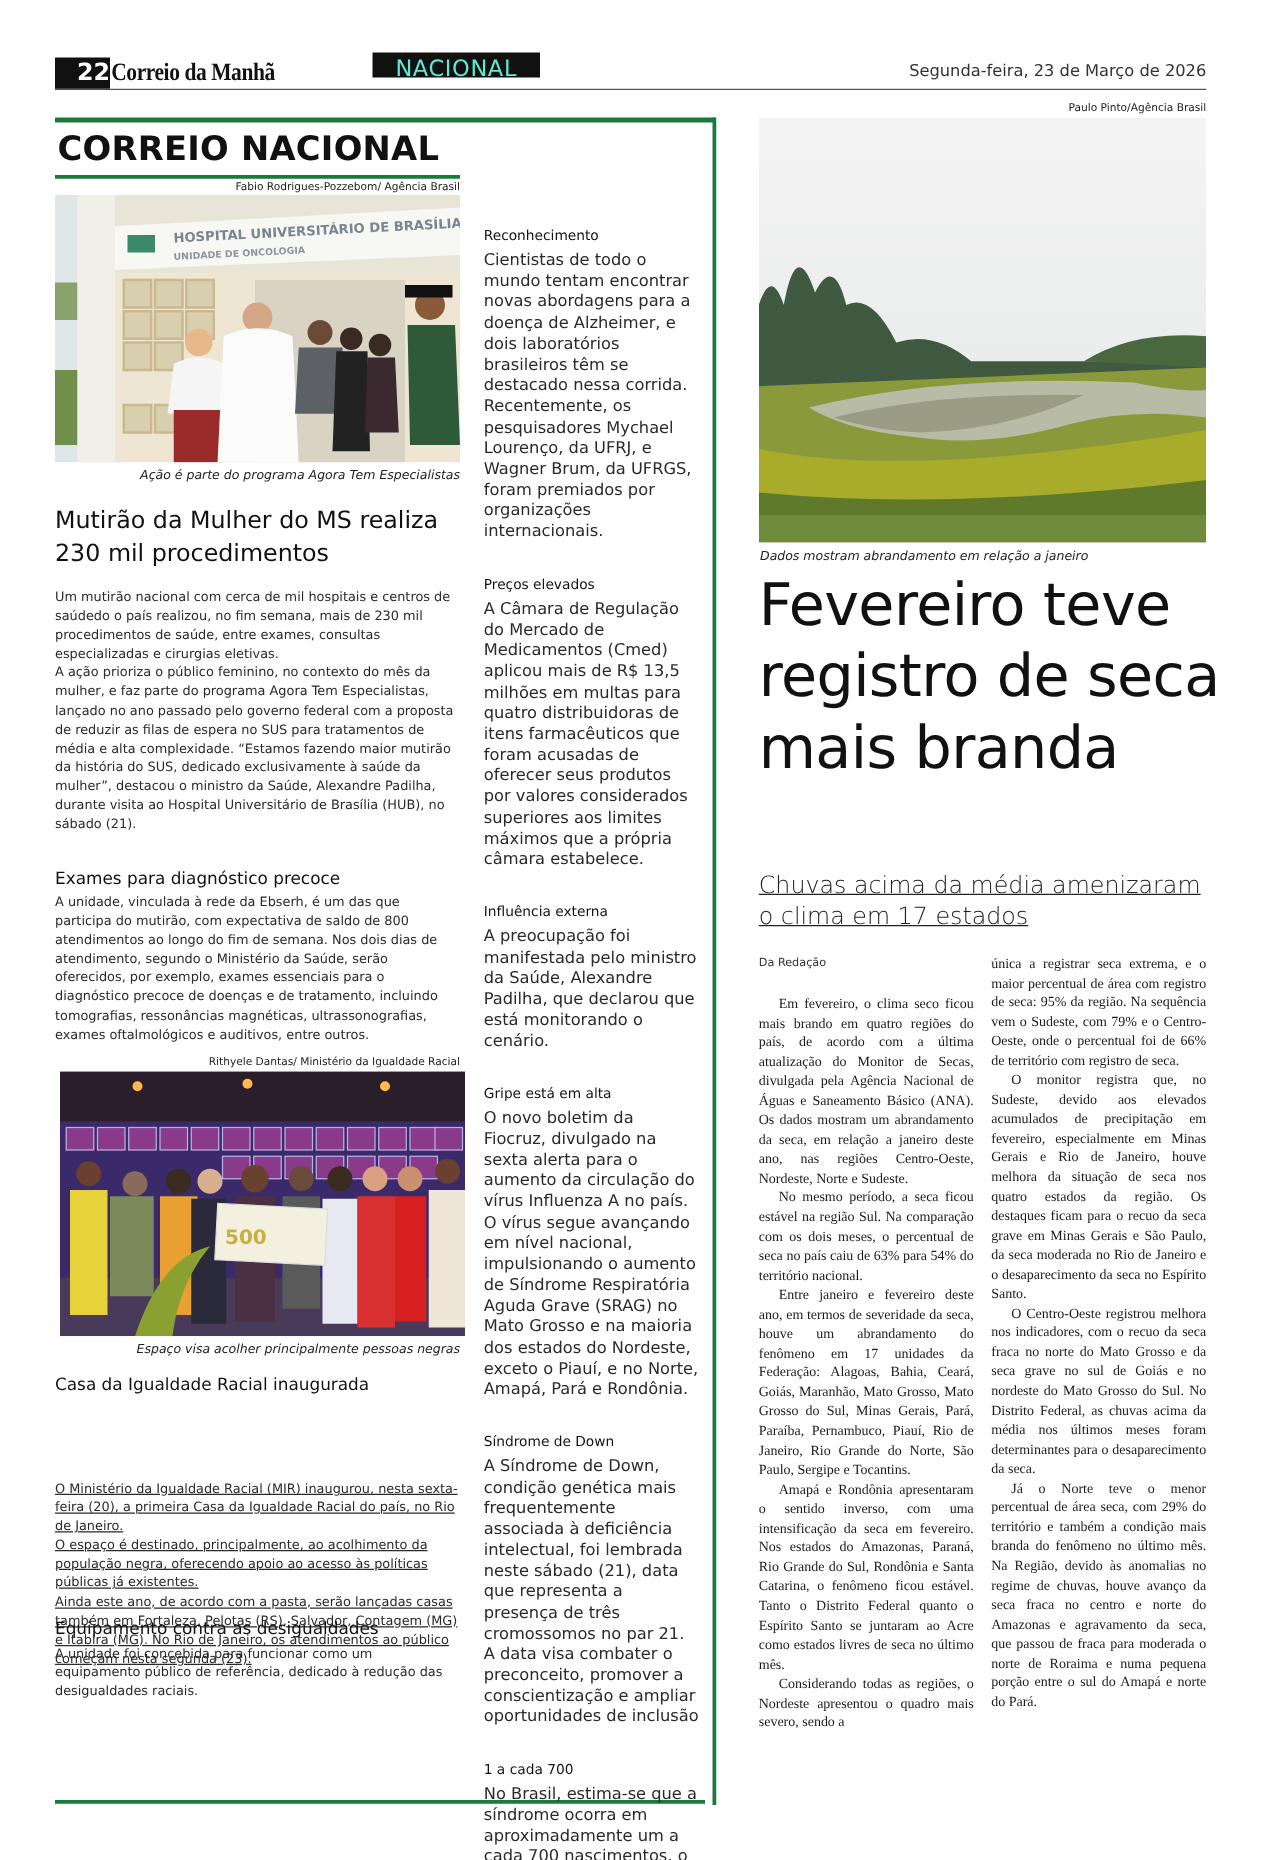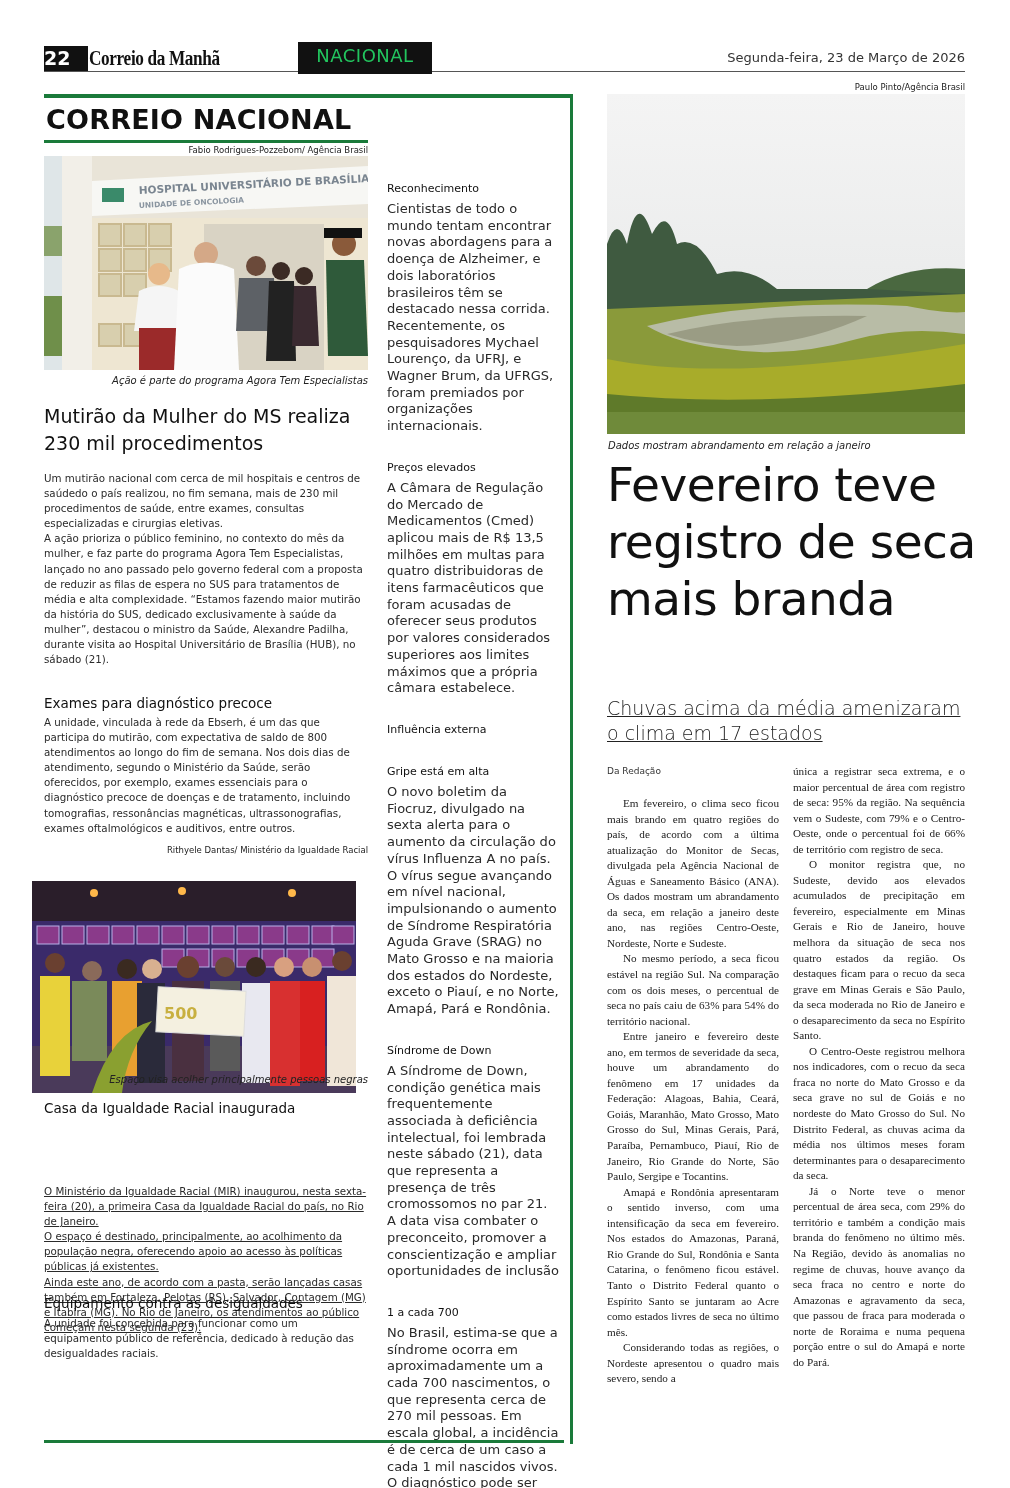--- a/index.html
+++ b/index.html
@@ -1,23 +1,23 @@
 <!DOCTYPE html>
 <html><head>
 <meta charset="utf-8">
 <style>
   * { box-sizing: border-box; margin: 0; padding: 0; }
   html, body { width: 1010px; height: 1488px; background: #ffffff; overflow: hidden; }
   body { position: relative; font-family: "DejaVu Sans", sans-serif; color: #1a1a1a; }
 
   
   .masthead { position: absolute; left: 44px; top: 46px; width: 921px; height: 26px; border-bottom: 1px solid #555; }
-  .page-num { position: absolute; left: 0; top: 0; width: 44px; height: 25px; background: #111; color: #fff; font: 700 19px "DejaVu Sans", sans-serif; text-align: left; line-height: 25px; }
+  .page-num { position: absolute; left: 0; top: 0; width: 44px; height: 25px; background: #111; color: #fff; font: 700 19px "DejaVu Sans", sans-serif; text-align: right; line-height: 25px; }
   .paper-name { position: absolute; left: 45px; top: 0; font: 700 20px "Liberation Serif", serif; letter-spacing: -0.4px; line-height: 25px; color: #111; transform: scaleX(0.86); transform-origin: left; }
-  .section-tag { position: absolute; left: 254px; top: -4px; width: 134px; height: 32px; background: #111; color: #22c55e; font: 400 18px "DejaVu Sans", sans-serif; text-align: center; line-height: 28px; letter-spacing: 0.5px; }
+  .section-tag { position: absolute; left: 254px; top: -4px; width: 134px; height: 20px; background: #111; color: #5eead4; font: 400 18px "DejaVu Sans", sans-serif; text-align: center; line-height: 28px; letter-spacing: 0.5px; }
   .date { position: absolute; right: 0; top: 4px; font: 400 13px "DejaVu Sans", sans-serif; color: #333; }
 
   
   .green-top { position: absolute; left: 44px; top: 94px; width: 528px; height: 4px; background: #1a7a3a; }
   .green-right { position: absolute; left: 570px; top: 94px; width: 3px; height: 1350px; background: #1a7a3a; }
   .green-bottom { position: absolute; left: 44px; top: 1440px; width: 520px; height: 3px; background: #1a7a3a; }
 
   .section-title { position: absolute; left: 46px; top: 104px; font: 700 27px "DejaVu Sans", sans-serif; color: #111; letter-spacing: 0.2px; }
   .section-rule { position: absolute; left: 44px; top: 140px; width: 324px; height: 3px; background: #1a7a3a; }
 
@@ -117,21 +117,21 @@
   <p>Um mutirão nacional com cerca de mil hospitais e centros de saúdedo o país realizou, no fim semana, mais de 230 mil procedimentos de saúde, entre exames, consultas especializadas e cirurgias eletivas.</p>
   <p>A ação prioriza o público feminino, no contexto do mês da mulher, e faz parte do programa Agora Tem Especialistas, lançado no ano passado pelo governo federal com a proposta de reduzir as filas de espera no SUS para tratamentos de média e alta complexidade. “Estamos fazendo maior mutirão da história do SUS, dedicado exclusivamente à saúde da mulher”, destacou o ministro da Saúde, Alexandre Padilha, durante visita ao Hospital Universitário de Brasília (HUB), no sábado (21).</p>
 </div>
 
 <div class="col1 sub" style="top:694px;">Exames para diagnóstico precoce</div>
 <div class="col1 body-sans" style="top:715px;">
   <p>A unidade, vinculada à rede da Ebserh, é um das que participa do mutirão, com expectativa de saldo de 800 atendimentos ao longo do fim de semana. Nos dois dias de atendimento, segundo o Ministério da Saúde, serão oferecidos, por exemplo, exames essenciais para o diagnóstico precoce de doenças e de tratamento, incluindo tomografias, ressonâncias magnéticas, ultrassonografias, exames oftalmológicos e auditivos, entre outros.</p>
 </div>
 
 <div class="col1 credit" style="top:845px;">Rithyele Dantas/ Ministério da Igualdade Racial</div>
-<div class="photo" style="left:32px; top:857px; width:324px; height:212px;margin-top:24px;">
+<div class="photo" style="left:48px; top:857px; width:324px; height:212px;">
   <svg viewBox="0 0 324 212" preserveAspectRatio="none">
     <rect width="324" height="212" fill="#2a1e2a"></rect>
     <circle cx="62" cy="12" r="4" fill="#ffb84a"></circle>
       <circle cx="150" cy="10" r="4" fill="#ffb84a"></circle>
       <circle cx="260" cy="12" r="4" fill="#ffb84a"></circle>
     <rect x="0" y="40" width="324" height="125" fill="#3a2a6a"></rect>
     <g fill="#8a3a8a" stroke="#b8b0e8" stroke-width="1">
       <rect x="5" y="45" width="22" height="18"></rect>
         <rect x="30" y="45" width="22" height="18"></rect>
         <rect x="55" y="45" width="22" height="18"></rect>
@@ -202,20 +202,21 @@
   </div>
   <div class="block">
     <div class="sub">Preços elevados</div>
     <div class="body-sans">
         <p>A Câmara de Regulação do Mercado de Medicamentos (Cmed) aplicou mais de R$ 13,5 milhões em multas para quatro distribuidoras de itens farmacêuticos que foram acusadas de oferecer seus produtos por valores considerados superiores aos limites máximos que a própria câmara estabelece.</p>
       </div>
   </div>
   <div class="block">
     <div class="sub">Influência externa</div>
     <div class="body-sans">
+      <p>A preocupação foi manifestada pelo ministro da Saúde, Alexandre Padilha, que declarou que está monitorando o cenário.</p>
     </div>
   </div>
   <div class="block">
     <div class="sub">Gripe está em alta</div>
     <div class="body-sans">
         <p>O novo boletim da Fiocruz, divulgado na sexta alerta para o aumento da circulação do vírus Influenza A no país. O vírus segue avançando em nível nacional, impulsionando o aumento de Síndrome Respiratória Aguda Grave (SRAG) no Mato Grosso e na maioria dos estados do Nordeste, exceto o Piauí, e no Norte, Amapá, Pará e Rondônia.</p>
       </div>
   </div>
   <div class="block">
     <div class="sub">Síndrome de Down</div>

